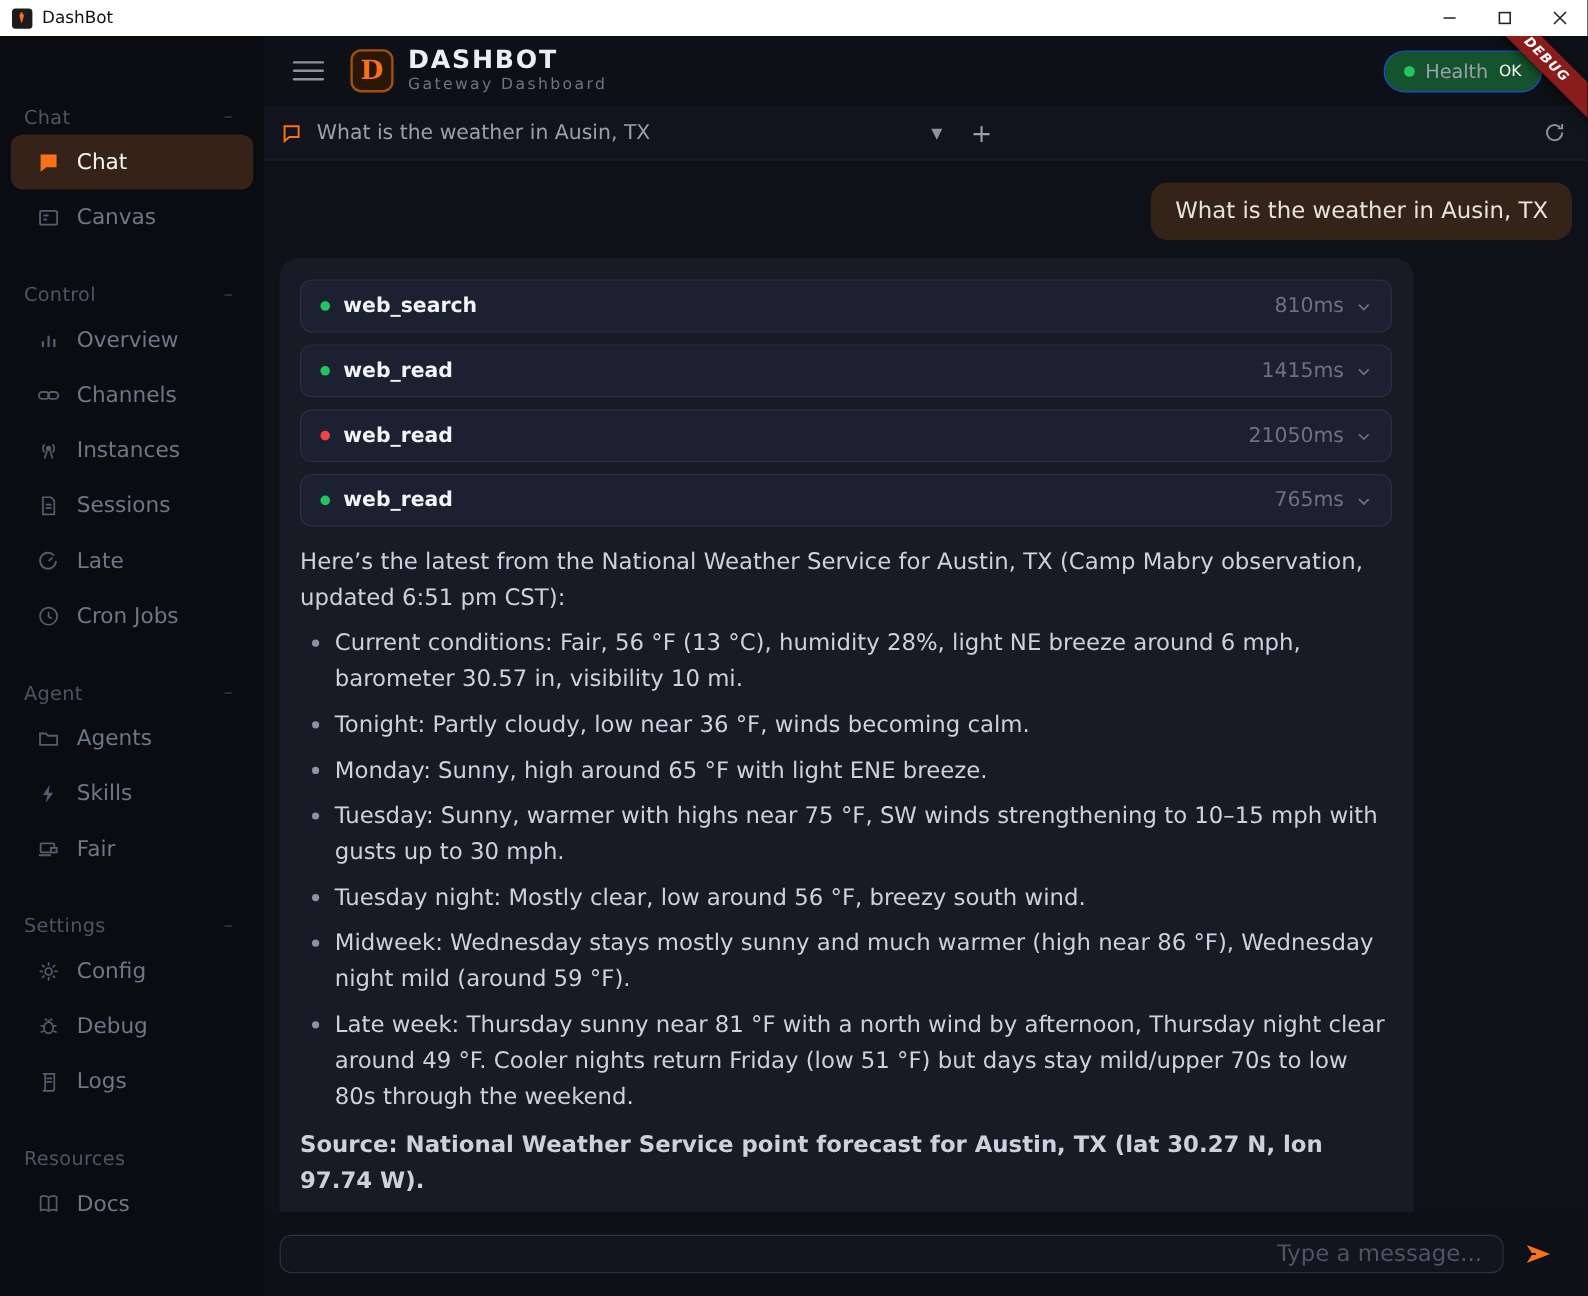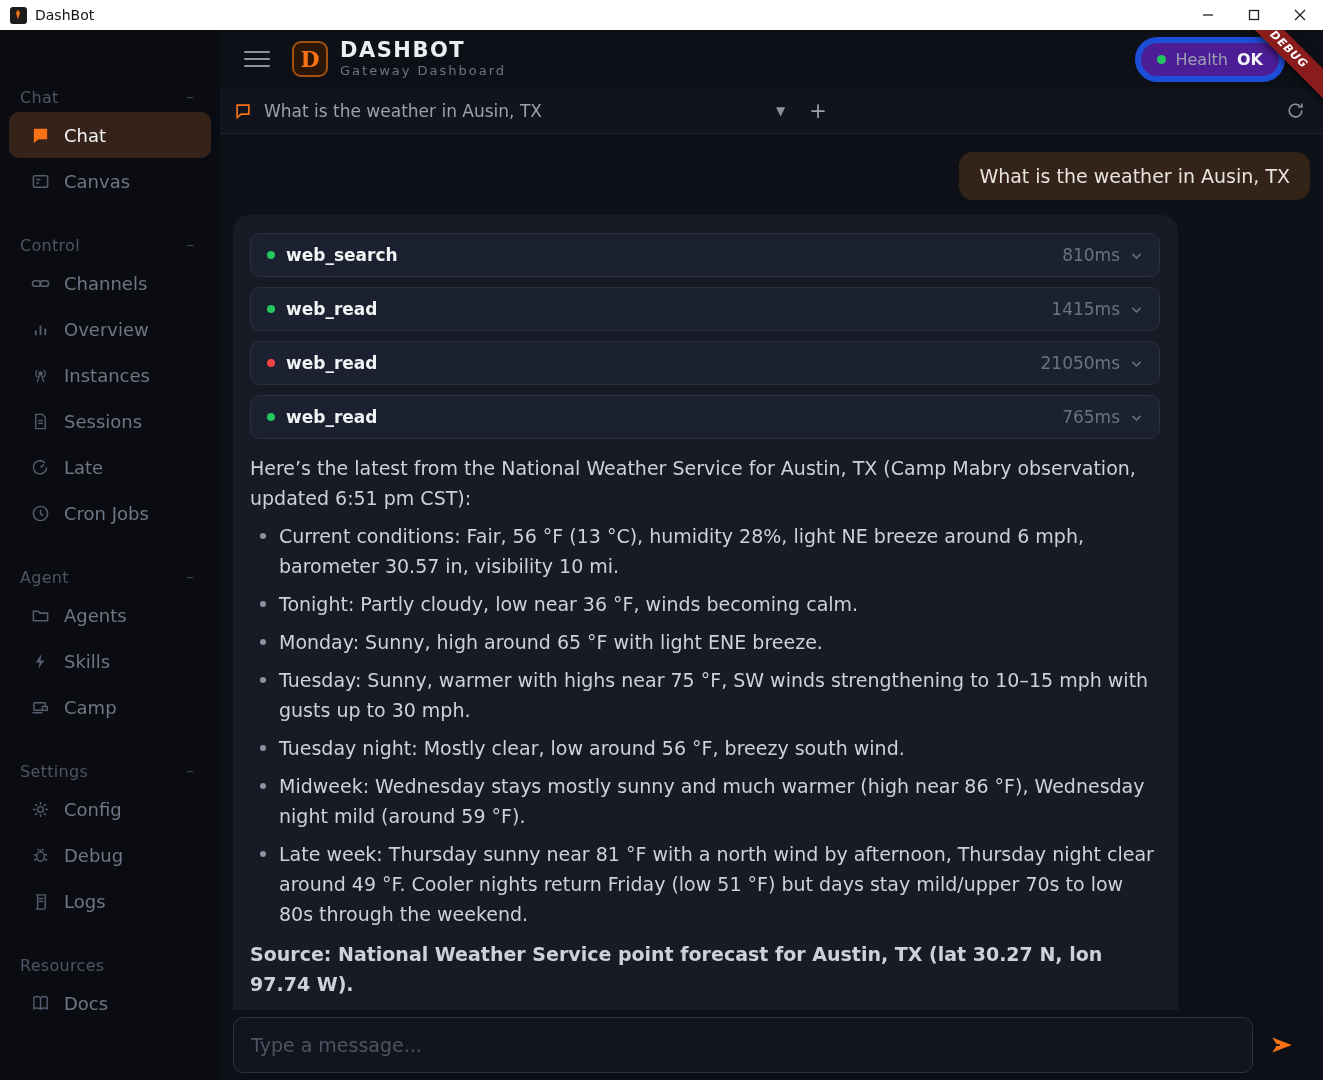--- a/index.html
+++ b/index.html
@@ -40,25 +40,25 @@
   .header { height:58px; flex:0 0 58px; background:#0d1016; display:flex; align-items:center; padding:0 20px 0 24px; }
   .hamburger { width:26px; display:flex; flex-direction:column; gap:5px; cursor:pointer; margin-right:22px; }
   .hamburger span { height:2px; background:#8b93a1; border-radius:1px; }
   .logo-badge { width:36px; height:36px; border-radius:9px; background:#2a1708; border:2px solid #a3500f;
     color:#f97316; display:flex; align-items:center; justify-content:center;
     font-family:"DejaVu Serif", serif; font-weight:bold; font-size:22px; margin-right:12px; }
   .brand-block { display:flex; flex-direction:column; line-height:1.1; }
   .brand { color:#eceef1; font-size:21px; font-weight:bold; letter-spacing:1.5px; }
   .brand-sub { color:#6d7584; font-size:13px; letter-spacing:2px; margin-top:2px; }
   .header-spacer { flex:1; }
-  .health-badge { display:flex; align-items:center; gap:9px; background:#4c1d95; border:6px solid #1d4ed8;
+  .health-badge { display:flex; align-items:center; gap:9px; background:#14532d; border:1px solid #1d4ed8;
     border-radius:999px; padding:7px 16px; margin-right:18px; }
   .dot { width:9px; height:9px; border-radius:50%; background:#22c55e; }
   .health-label { color:#9aa1ad; font-size:16px; }
-  .health-status { color:#f4f5f7; font-size:16px; font-weight:bold; }
+  .health-status { color:#f4f5f7; font-size:13px; font-weight:normal; }
   .ribbon { position:absolute; top:9px; right:-36px; width:140px; transform:rotate(45deg);
     background:#8b1c1c; color:#fff; text-align:center; font-size:11px; font-weight:bold; font-style:italic;
     letter-spacing:1px; padding:4px 0; box-shadow:0 2px 8px rgba(0,0,0,.6); z-index:5; }
 
   
   .tabbar { height:46px; flex:0 0 46px; background:#11141c; border-bottom:1px solid #1e2330;
     display:flex; align-items:center; padding:0 18px 0 14px; }
   .tab-chat-ic { color:#f97316; display:flex; margin-right:12px; }
   .tab-title { color:#9aa1ad; font-size:17px; width:512px; overflow:hidden; white-space:nowrap; }
   .tab-caret { color:#8b93a1; font-size:12px; margin-right:24px; cursor:pointer; }
@@ -83,22 +83,22 @@
   .answer { color:#ccd2dc; font-size:19px; line-height:30px; padding:4px 0 0 0; }
   .answer p.intro { margin-bottom:8px; }
   .answer ul { list-style:none; margin:2px 0 10px 8px; }
   .answer li { position:relative; padding-left:21px; margin-bottom:8px; }
   .answer li::before { content:""; position:absolute; left:2px; top:12px; width:6px; height:6px;
     border-radius:50%; background:#8b93a1; }
   .answer p.source { margin-top:4px;font-weight:bold; }
 
   
   .composer { flex:0 0 70px; background:#0d1016; display:flex; align-items:center; padding:0 18px 0 13px; }
-  .composer input { flex:1; height:56px; background:#12151d; border:1px solid #2b3140; border-radius:10px;
-    color:#cdd3dd; font-size:19px; padding:0 17px; outline:none; font-family:"DejaVu Sans", sans-serif; }
+  .composer input { flex:1; height:32px; background:#12151d; border:1px solid #2b3140; border-radius:10px;
+    color:#cdd3dd; font-size:19px; padding:0 17px; outline:none; font-family:"DejaVu Sans", sans-serif;text-align:right; }
   .composer input::placeholder { color:#4b5563; }
   .send-btn { width:46px; height:46px; display:flex; align-items:center; justify-content:center;
     color:#f97316; cursor:pointer; margin-left:6px; }
 
   svg { flex:0 0 auto; }
 </style>
 </head>
 <body>
 
 <div class="app">
@@ -153,39 +153,39 @@
         </div>
       </div>
 
       <div class="side-section">
         <div class="side-title-row">
           <span class="side-title">Control</span>
           <span class="side-collapse">–</span>
         </div>
         <div class="side-item">
           <span class="ic">
-            <svg width="19" height="19" viewBox="0 0 20 20" fill="none" stroke="currentColor" stroke-width="1.6">
-                <rect x="1.5" y="7" width="9" height="6" rx="3"></rect>
-                <rect x="9.5" y="7" width="9" height="6" rx="3"></rect>
-              </svg>
-          </span>
-          <span>Channels</span>
-        </div>
-        <div class="side-item">
-          <span class="ic">
             <svg width="19" height="19" viewBox="0 0 20 20" stroke="currentColor" stroke-width="2">
                 <line x1="5" y1="16" x2="5" y2="11"></line>
                 <line x1="10" y1="16" x2="10" y2="6"></line>
                 <line x1="15" y1="16" x2="15" y2="9"></line>
               </svg>
           </span>
           <span>Overview</span>
         </div>
         <div class="side-item">
           <span class="ic">
+            <svg width="19" height="19" viewBox="0 0 20 20" fill="none" stroke="currentColor" stroke-width="1.6">
+                <rect x="1.5" y="7" width="9" height="6" rx="3"></rect>
+                <rect x="9.5" y="7" width="9" height="6" rx="3"></rect>
+              </svg>
+          </span>
+          <span>Channels</span>
+        </div>
+        <div class="side-item">
+          <span class="ic">
             <svg width="19" height="19" viewBox="0 0 20 20" fill="none" stroke="currentColor" stroke-width="1.5">
                 <circle cx="10" cy="8" r="1.6" fill="currentColor"></circle>
                 <path d="M6.5 11.5a5 5 0 0 1 0-7M13.5 4.5a5 5 0 0 1 0 7"></path>
                 <path d="M8.7 10l-2.2 7M11.3 10l2.2 7"></path>
               </svg>
           </span>
           <span>Instances</span>
         </div>
         <div class="side-item">
           <span class="ic">
@@ -239,21 +239,21 @@
           <span>Skills</span>
         </div>
         <div class="side-item">
           <span class="ic">
             <svg width="19" height="19" viewBox="0 0 20 20" fill="none" stroke="currentColor" stroke-width="1.6">
                 <rect x="3" y="5" width="12" height="8" rx="1"></rect>
                 <rect x="12" y="9" width="5" height="4" fill="#0a0c11" stroke="currentColor"></rect>
                 <line x1="1.5" y1="15.5" x2="12" y2="15.5"></line>
               </svg>
           </span>
-          <span>Camp</span>
+          <span>Fair</span>
         </div>
       </div>
 
       <div class="side-section">
         <div class="side-title-row">
           <span class="side-title">Settings</span>
           <span class="side-collapse">–</span>
         </div>
         <div class="side-item">
           <span class="ic">

